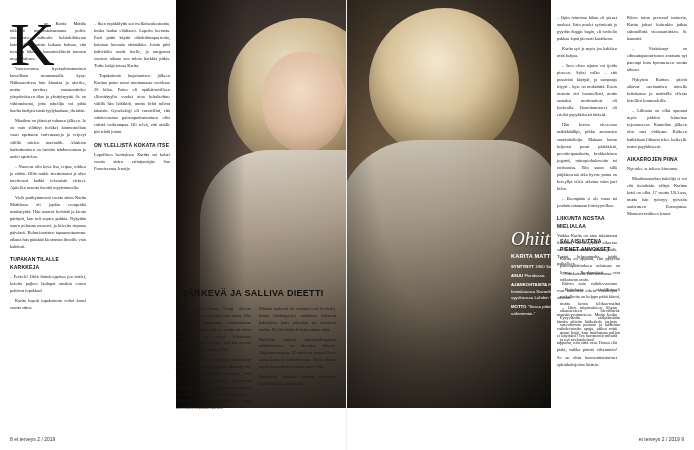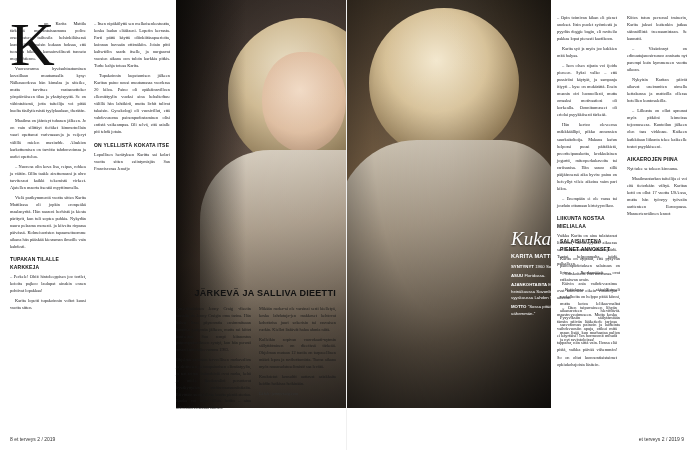--- a/index.html
+++ b/index.html
@@ -78,22 +78,21 @@
   .lcol1{left:10px;top:20px;width:76px;}
   .lcol2{left:94px;top:20px;width:76px;}
 
   
   .dietbox{
     position:absolute;left:176px;top:288px;width:160px;height:120px;
   }
   .diet-title{
     font-family:"Liberation Sans", sans-serif;
     font-weight:bold;font-size:9px;letter-spacing:.3px;color:#111;
-    margin:0 0 4px 0;
-    text-align:right;
+    margin:0 0 4px 6px;
   }
   .dcolA{position:absolute;left:176px;top:306px;width:75px;font-size:4.3px;line-height:1.6;text-align:justify;}
   .dcolB{position:absolute;left:259px;top:306px;width:77px;font-size:4.3px;line-height:1.6;text-align:justify;}
   .dcolA p,.dcolB p{margin:0 0 3px 0;}
   .credit{font-style:italic;font-size:4.2px;color:#333;}
 
   
   .rphoto{
     position:absolute;left:0px;top:0;width:204px;height:408px;
     background:linear-gradient(200deg,#262018 0%,#4b3d2e 26%,#7b6347 55%,#362c22 80%,#1b1612 100%);
@@ -194,21 +193,21 @@
   </div>
 
   <div class="page-right">
 
     <div class="rphoto">
       <div class="hair2"></div>
       <div class="body2"></div>
       <div class="v2"></div>
     </div>
 
-    <div class="kuka">Kuka</div>
+    <div class="kuka">Ohiit</div>
     <div class="kukabox">
       <div class="nm">KARITA MATTILA</div>
       <p><span class="k">SYNTYNYT</span> <span>1960 Somerolla.</span></p>
       <p><span class="k">ASUU</span> <span>Floridassa.</span></p>
       <p><span class="k">AJANKOHTAISTA</span> <span>Esiintyy Suomessa heinäkuussa Savonlinnan oopperajuhlilla ja syyskuussa Lahden Sibeliustalonsaariella.</span></p>
       <p><span class="k">MOTTO</span> <span>"Sossa pitää elää, vaikka päivää uähemmän."</span></p>
     </div>
 
     <div class="col rcol1">
       <p class="noind">– Opin toimivan kikan eli pienet anokset. Itsin puolet syömiestä ja pyydän doggie bagin, eli raviteilu pakkaa lopat pienesti kaotikoon.</p>

